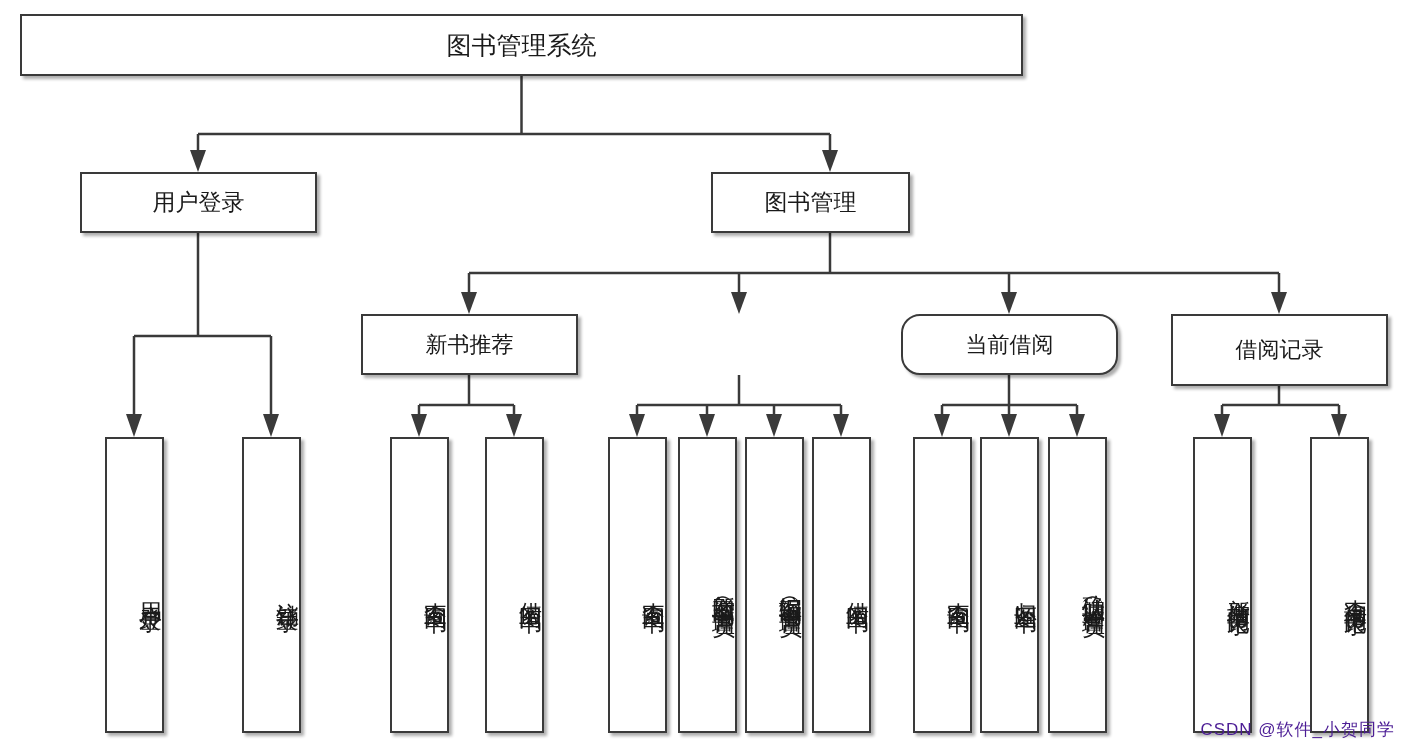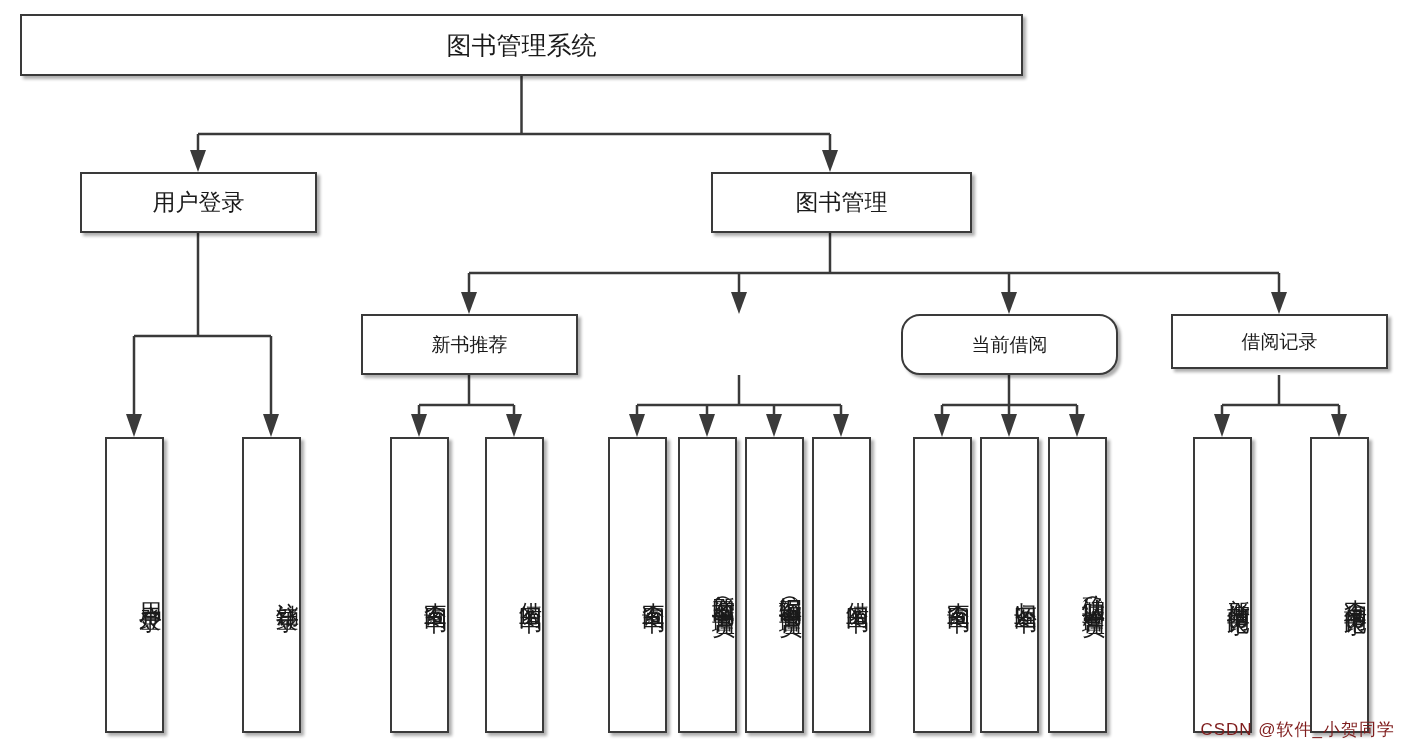--- a/index.html
+++ b/index.html
@@ -23,21 +23,21 @@
     background: #ffffff;
     border: 2px solid #3a3a3a;
     box-shadow: 3px 3px 3px rgba(0,0,0,0.32);
     display: flex;
     align-items: center;
     justify-content: center;
     color: #1a1a1a;
   }
   .node.level0 { font-size: 25px; }
   .node.level1 { font-size: 23px; }
-  .node.level2 { font-size: 19px; }
+  .node.level2 { font-size: 22px; }
   .node.leaf {
     font-size: 23px;
     writing-mode: vertical-rl;
     text-orientation: upright;
     align-items: flex-start;
     justify-content: center;
     padding-top: 10px;
     letter-spacing: 3px;
     line-height: 1.0;
   }
@@ -62,21 +62,21 @@
   }
   .arrow-head {
     fill: #3a3a3a;
     stroke: none;
   }
   .watermark {
     position: absolute;
     right: 10px;
     bottom: 6px;
     font-size: 17px;
-    color: #7f1d1d;
+    color: #4c1d95;
     letter-spacing: 1px;
     user-select: none;
   }
 </style>
 </head>
 <body>
 
 <div id="canvas">
 
   <svg class="links" viewBox="0 0 1405 747">
@@ -142,31 +142,31 @@
     <polygon class="arrow-head" points="1339,437 1331,414 1347,414"></polygon>
   </svg>
 
   <div class="node level0" style="left:20px; top:14px; width:1003px; height:62px;">
     <span class="node-label">图书管理系统</span>
   </div>
 
   <div class="node level1" style="left:80px; top:172px; width:237px; height:61px;">
     <span class="node-label">用户登录</span>
   </div>
-  <div class="node level1" style="left:711px; top:172px; width:261px; height:61px;">
+  <div class="node level1" style="left:711px; top:172px; width:199px; height:61px;">
     <span class="node-label">图书管理</span>
   </div>
 
   <div class="node level2" style="left:361px; top:314px; width:217px; height:61px;">
     <span class="node-label">新书推荐</span>
   </div>
   <div class="node level2" style="left:901px; top:314px; width:217px; height:61px;border-radius:19px;">
     <span class="node-label">当前借阅</span>
   </div>
-  <div class="node level2" style="left:1171px; top:314px; width:217px; height:55px;">
+  <div class="node level2" style="left:1171px; top:314px; width:217px; height:72px;">
     <span class="node-label">借阅记录</span>
   </div>
 
   <div class="node leaf" style="left:105px; top:437px; width:59px; height:296px;">
     <span class="node-label">用户登录</span>
   </div>
   <div class="node leaf" style="left:242px; top:437px; width:59px; height:296px;">
     <span class="node-label">注销登录</span>
   </div>
 

